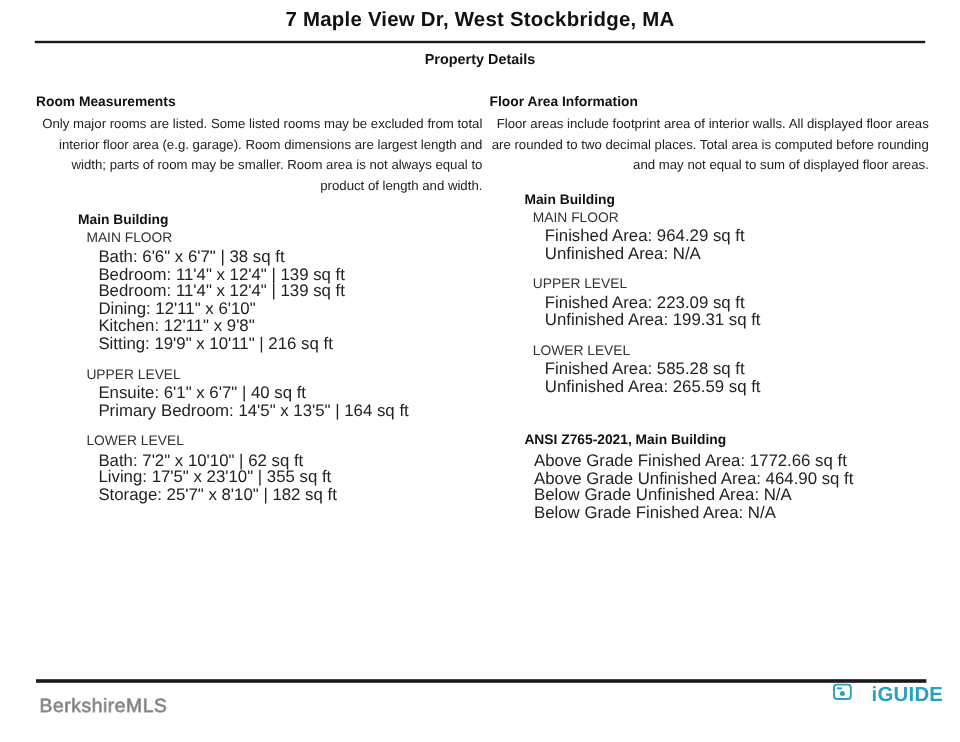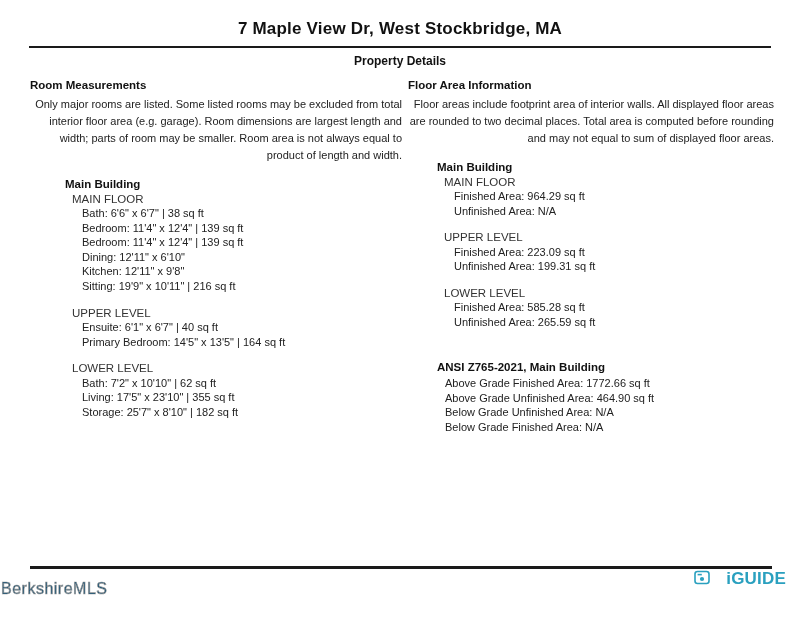--- a/index.html
+++ b/index.html
@@ -9,21 +9,21 @@
     height: 618px;
     background: #ffffff;
     font-family: "Liberation Sans", sans-serif;
     color: #1a1a1a;
     overflow: hidden;
   }
   
   .header { position: absolute; top: 0; left: 0; width: 800px; text-align: center; }
   .title {
     margin: 0;
-    padding-top: 19px;
+    padding-top: 7px;
     font-size: 17px;
     font-weight: bold;
     color: #111;
     letter-spacing: 0.2px;
   }
   .rule {
     height: 2px;
     background: #1a1a1a;
     width: 742px;
     margin: 7px auto 0 auto;
@@ -62,21 +62,21 @@
   }
   .floor + .floor { margin-top: 12px; }
   .floor-name {
     margin-left: 7px;
     font-size: 11.5px;
     color: #333;
     line-height: 14.5px;
   }
   .lines { margin-left: 17px; }
   .line {
-    font-size: 11px;
+    font-size: 14px;
     color: #222;
     line-height: 14.6px;
   }
   .ansi { margin-top: 30px; }
   .ansi .lines { margin-left: 8px; margin-top: 2px; }
   
   .footer-rule {
     position: absolute;
     left: 30px; top: 566px;
     width: 742px; height: 2.5px;
@@ -202,15 +202,15 @@
     <span>
       <svg width="16" height="15" viewBox="0 0 16 15" fill="none" xmlns="http://www.w3.org/2000/svg">
         <rect x="1" y="1.5" width="14" height="12" rx="2.5" stroke="currentColor" stroke-width="1.6"></rect>
         <rect x="3.6" y="3.8" width="4.2" height="1.6" fill="currentColor"></rect>
         <circle cx="8" cy="9" r="2.1" fill="currentColor"></circle>
       </svg>
     </span>
     <span class="iguide-text">iGUIDE</span>
   </div>
 
-  <div class="watermark" style="color: #0c4a6e;">BerkshireMLS</div>
+  <div class="watermark" style="color: #737373; padding-left: 32px;">BerkshireMLS</div>
 
 </div>
 
 </body></html>

